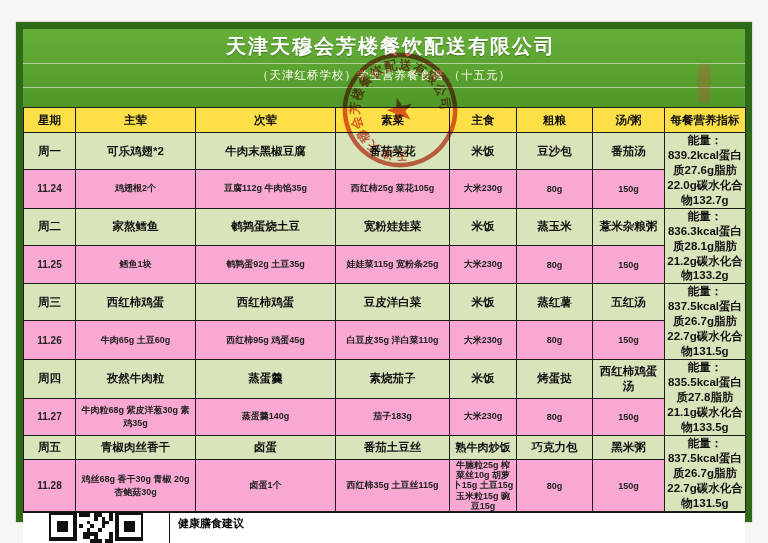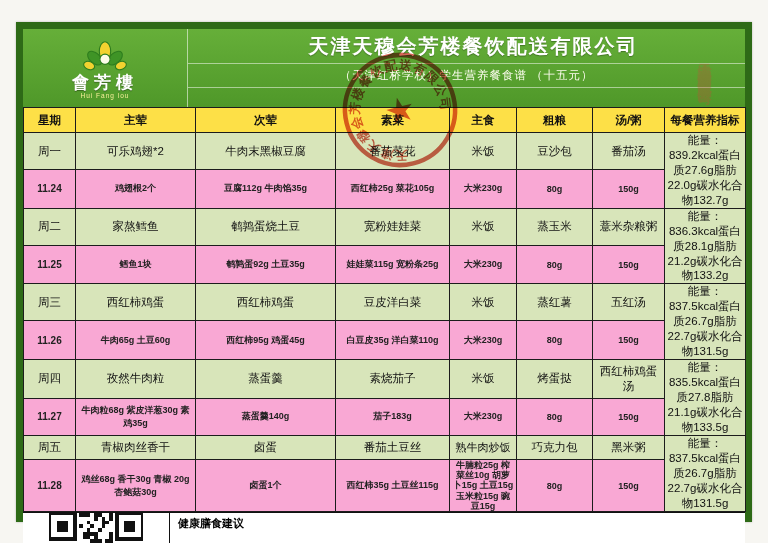--- a/index.html
+++ b/index.html
@@ -11,21 +11,21 @@
   .logo-cn{color:#fff;font-family:"DejaVu Serif",serif;font-weight:bold;font-size:17px;letter-spacing:5px;text-shadow:0 1px 1px rgba(0,0,0,.35);line-height:1;}
   .logo-en{color:#f8ef9a;font-size:6.5px;letter-spacing:1px;margin-top:1px;}
   .hdr-right{flex:1;display:flex;flex-direction:column;}
   .hdr-title{height:34px;display:flex;align-items:center;justify-content:center;padding-left:14px;border-bottom:1px solid rgba(255,255,255,.5);color:#fff;font-size:20px;font-weight:bold;letter-spacing:2px;text-shadow:0 1px 1px rgba(0,0,0,.3);}
   .hdr-sub{height:23px;display:flex;align-items:center;justify-content:center;border-bottom:1px solid rgba(255,255,255,.5);color:#fdfdef;font-size:11.5px;letter-spacing:1px;}
   .hdr-date{height:20px;display:flex;align-items:center;justify-content:center;color:#fdfdef;font-size:11.5px;letter-spacing:1px;}
   
   table.menu{border-collapse:collapse;table-layout:fixed;width:722px;flex:none;}
   table.menu td,table.menu th{border:1px solid #1c1c1c;padding:0 2px;text-align:center;overflow:hidden;}
   tr.thead th{height:24px;background:#fde047;font-size:11.5px;font-weight:bold;color:#111;}
-  tr.rname td{height:23px;background:#d8e5ba;font-size:11.5px;font-weight:normal;color:#111;}
+  tr.rname td{height:23px;background:#d8e5ba;font-size:11.5px;font-weight:bold;color:#111;}
   tr.rdetail td{height:24px;background:#f9a8d4;font-size:9px;font-weight:bold;color:#222;}
   tr.rdetail td.c-date{font-size:10px;}
   tr.tall td{height:29px;}
   td.c-nutri{background:#dde8c4;font-size:9.3px;font-weight:bold;text-align:left;line-height:1.3;padding:1px 3px;color:#000;}
   td.c-staple{font-size:12px;}
   td.c-tiny{font-size:7.2px;line-height:1.15;font-weight:bold;padding:0 1px;}
   
   .banner{height:23px;flex:none;background:linear-gradient(180deg,#16400d,#38871d 55%,#1c4f10);display:flex;align-items:center;justify-content:center;color:#fff;font-size:14px;font-weight:bold;letter-spacing:3px;text-shadow:0 1px 1px rgba(0,0,0,.5);}
   
   .bottom{flex:1;display:flex;border-top:1px solid #111;background:#fff;}
@@ -36,32 +36,20 @@
   .stamp{position:absolute;left:338px;top:48px;width:124px;height:124px;opacity:.78;transform:rotate(-14deg);pointer-events:none;mix-blend-mode:multiply;}
   .stamp2{position:absolute;left:694px;top:52px;height:88px;width:20px;overflow:hidden;writing-mode:vertical-rl;color:#c84b38;opacity:.3;font-size:14px;font-weight:bold;pointer-events:none;letter-spacing:2px;}
   .qr-box{width:94px;height:94px;}
 </style>
 </head>
 <body>
 
 <div class="frame">
 
   <div class="hdr">
-    <div class="logo-cell">
-      <svg width="58" height="34" viewBox="0 0 100 60">
-        <ellipse cx="50" cy="20" rx="10" ry="17" fill="#f2d230" stroke="#2e7d1e" stroke-width="2"></ellipse>
-        <ellipse cx="32" cy="32" rx="9" ry="15" fill="#3f9426" stroke="#2e7d1e" stroke-width="2" transform="rotate(-48 32 32)"></ellipse>
-        <ellipse cx="68" cy="32" rx="9" ry="15" fill="#3f9426" stroke="#2e7d1e" stroke-width="2" transform="rotate(48 68 32)"></ellipse>
-        <ellipse cx="22" cy="45" rx="7" ry="10" fill="#f2d230" stroke="#2e7d1e" stroke-width="2" transform="rotate(-70 22 45)"></ellipse>
-        <ellipse cx="78" cy="45" rx="7" ry="10" fill="#f2d230" stroke="#2e7d1e" stroke-width="2" transform="rotate(70 78 45)"></ellipse>
-        <circle cx="50" cy="34" r="9" fill="#fdfbe8" stroke="#2e7d1e" stroke-width="2"></circle>
-      </svg>
-      <div class="logo-cn">會芳樓</div>
-      <div class="logo-en">Hui Fang lou</div>
-    </div>
     <div class="hdr-right">
       <div class="hdr-title">天津天穆会芳楼餐饮配送有限公司</div>
       <div class="hdr-sub">（天津红桥学校）学生营养餐食谱 （十五元）</div>
     </div>
   </div>
 
   <table class="menu">
     <colgroup>
       <col style="width:52px">
         <col style="width:120px">

